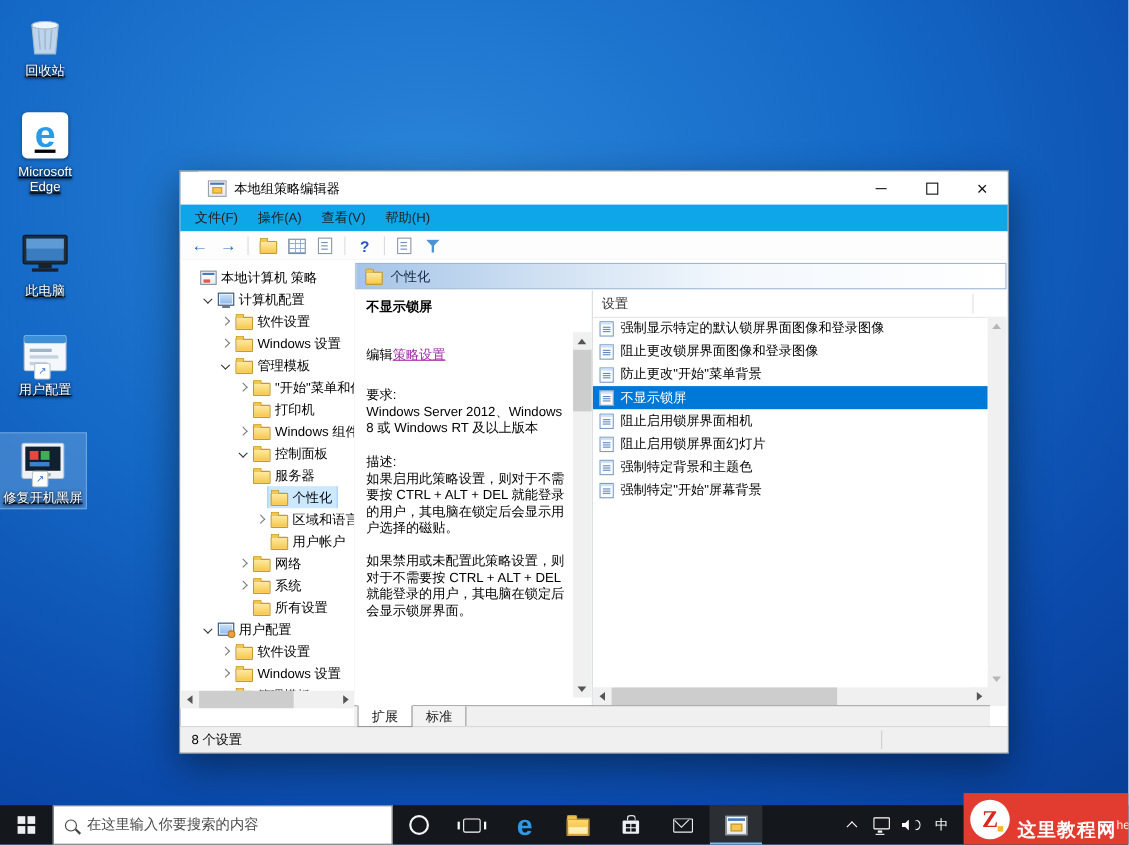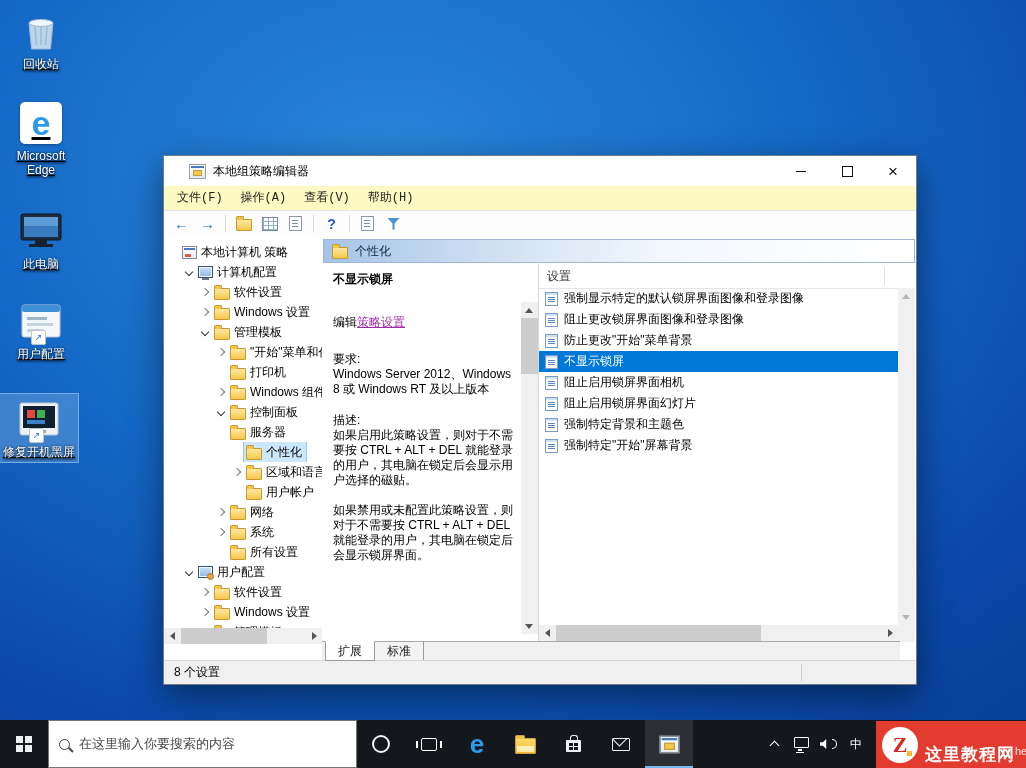--- a/index.html
+++ b/index.html
@@ -24,21 +24,21 @@
   .mmc-ico::before{content:"";position:absolute;top:1px;left:1px;right:1px;height:2px;background:#4a78b8;}
   .mmc-ico::after{content:"";position:absolute;bottom:2px;left:3px;width:7px;height:4px;background:#f5c84c;border:1px solid #c79f3e;}
   .titlebar .mmc-ico{margin-left:9px;}
   .title-text{margin-left:7px;font-size:12px;}
   .caption{margin-left:auto;display:flex;height:100%;}
   .cap{width:46px;height:100%;display:flex;align-items:center;justify-content:center;}
   .minbar{width:10px;height:1px;background:#111;}
   .maxbox{width:9px;height:9px;border:1px solid #111;}
   .cap.close{font-size:17px;line-height:1;color:#111;}
 
-  .menubar{position:absolute;top:30px;left:0;right:0;height:24px;display:flex;align-items:flex-start;padding-left:4px;border-bottom:1px solid #e3e5e8;background:#fef9c3;font-family:Liberation Mono, monospace;}
+  .menubar{position:absolute;top:30px;left:0;right:0;height:24px;display:flex;align-items:center;padding-left:4px;border-bottom:1px solid #e3e5e8;background:#0ea5e9;}
   .menu-item{padding:3px 9px;font-size:12px;color:#222;}
 
   .toolbar{position:absolute;top:55px;left:0;right:0;height:25px;display:flex;align-items:center;padding-left:6px;gap:3px;border-bottom:1px solid #dfe1e4;background:#fdfdfd;}
   .tb-ico{width:23px;height:21px;display:flex;align-items:center;justify-content:center;flex:none;}
   .glyph-arrow{color:#2a6dbf;font-weight:bold;font-size:15px;line-height:1;}
   .glyph-help{color:#2456c6;font-weight:bold;font-size:14px;line-height:1;}
   .tb-sep{width:1px;height:17px;background:#dcdcdc;margin:0 3px;flex:none;}
   .i-grid{width:14px;height:12px;border:1px solid #7d8b99;background-color:#fff;
     background-image:repeating-linear-gradient(0deg,#8fb0d0 0 1px,transparent 1px 4px),repeating-linear-gradient(90deg,#8fb0d0 0 1px,transparent 1px 5px);}
   .i-doc{width:11px;height:13px;background:#fff;border:1px solid #8b98a5;position:relative;}
@@ -110,21 +110,21 @@
   .lp-corner{position:absolute;right:0;bottom:0;width:17px;height:17px;background:#f0f0f0;}
 
   .tabbar{position:absolute;left:0;right:16px;bottom:0;height:19px;border-top:1px solid #a8a8a8;background:#f0f0f0;display:flex;align-items:stretch;padding-left:3px;font-size:12px;}
   .tab{padding:1px 12px 0;border:1px solid #9a9a9a;border-top:none;background:#f3f3f3;color:#222;margin-right:-1px;display:flex;align-items:center;}
   .tab.active{background:#fff;z-index:2;border-top:1px solid #fff;margin-top:-1px;}
 
   .statusbar{position:absolute;left:0;right:0;bottom:0;height:23px;background:#f0f0f0;border-top:1px solid #d7d7d7;display:flex;align-items:center;padding-left:10px;font-size:12px;}
   .status-div{position:absolute;left:637px;top:3px;bottom:3px;width:1px;background:#cdcdcd;}
 
   
-  .taskbar{position:absolute;left:0;right:0;bottom:0;height:48px;background:#14171c;display:flex;align-items:stretch;z-index:5;}
+  .taskbar{position:absolute;left:0;right:0;bottom:0;height:36px;background:#14171c;display:flex;align-items:stretch;z-index:5;}
   .tb-start{width:48px;display:flex;align-items:center;justify-content:center;}
   .winlogo{width:16px;height:16px;display:grid;grid-template-columns:1fr 1fr;grid-template-rows:1fr 1fr;gap:2px;}
   .winlogo i{background:#eceef1;}
   .tb-search{width:309px;background:#fff;border:1px solid #767676;display:flex;align-items:center;gap:9px;padding:0 10px;box-sizing:border-box;}
   .mag{width:9px;height:9px;border:1.5px solid #444;border-radius:50%;position:relative;flex:none;}
   .mag::after{content:"";position:absolute;width:6px;height:1.5px;background:#444;transform:rotate(45deg);right:-5px;bottom:-2px;}
   .tb-search-text{font-size:13px;color:#4a4a4a;white-space:nowrap;}
   .tb-btn{width:48px;display:flex;align-items:center;justify-content:center;}
   .tb-btn.active{background:rgba(255,255,255,.10);box-shadow:inset 0 -2px 0 #76b9ed;}
   .cortana{width:14px;height:14px;border:2px solid #f2f4f6;border-radius:50%;}

